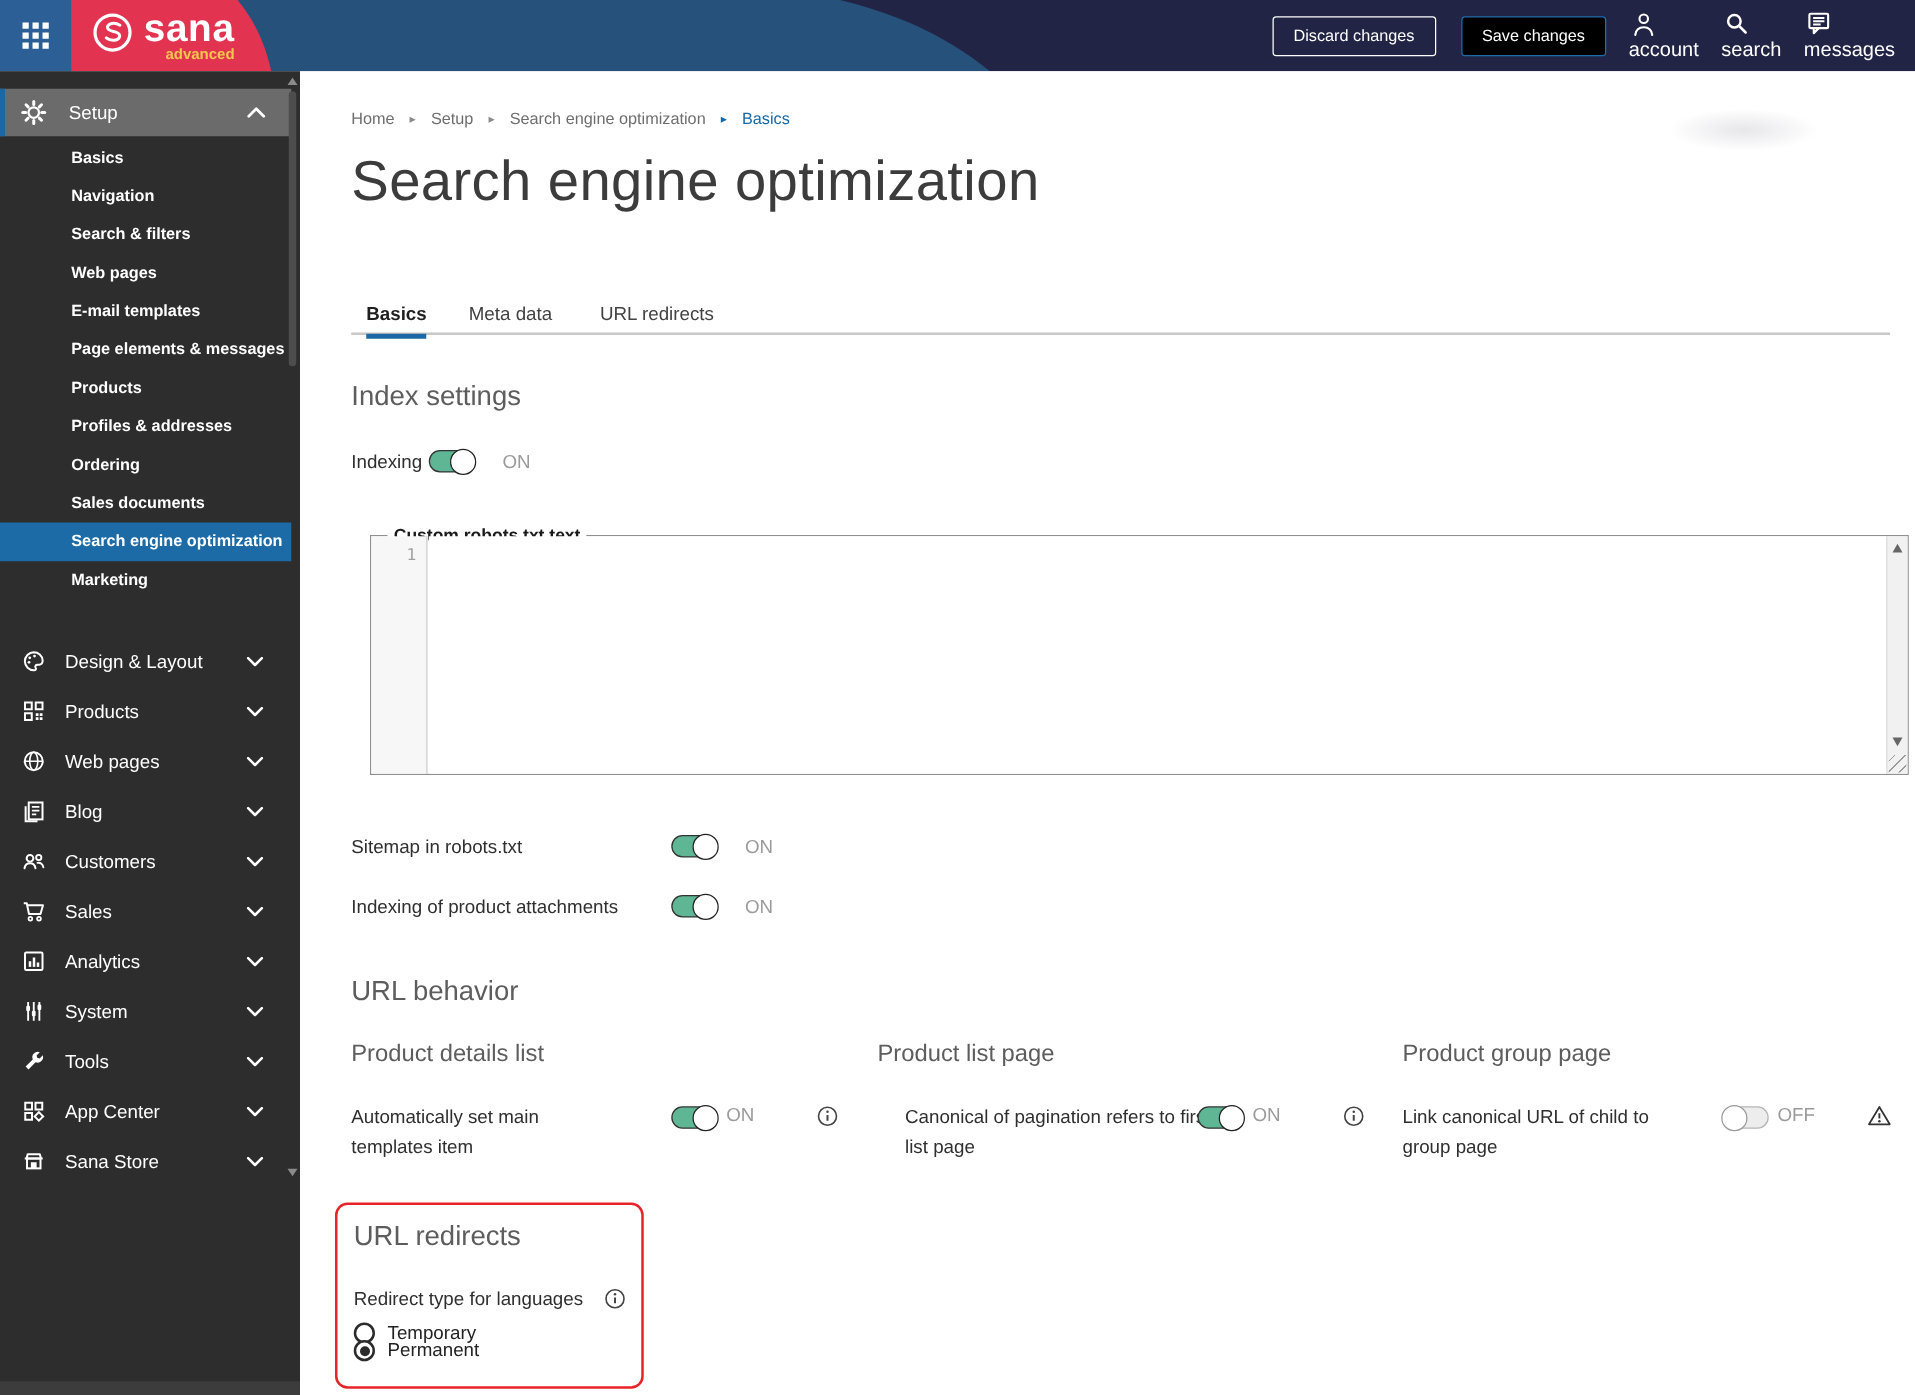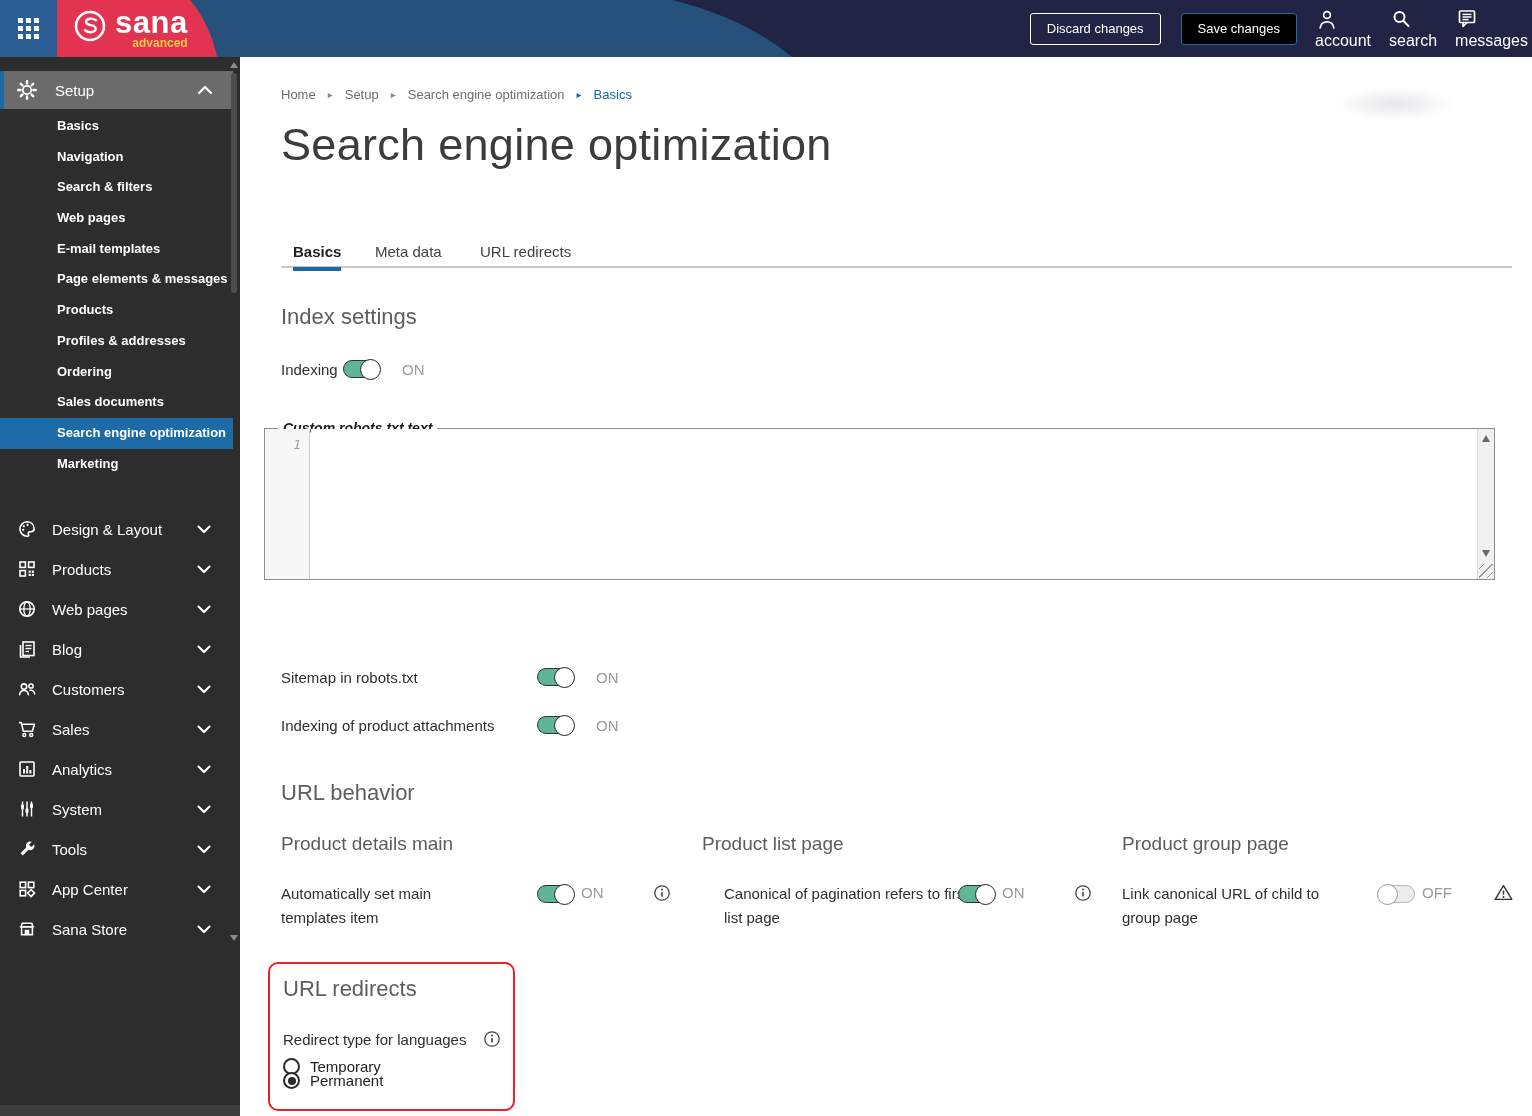--- a/index.html
+++ b/index.html
@@ -13,21 +13,21 @@
   
   .header { position:absolute; left:0; top:0; width:1532px; height:57px; background:#212444; }
   .header-curves { position:absolute; left:0; top:0; }
   .app-tile { position:absolute; left:0; top:0; width:57px; height:57px; background:#2b5f95;
               display:flex; align-items:center; justify-content:center; cursor:pointer; }
   .grid-icon { display:grid; grid-template-columns:repeat(3,5px); grid-template-rows:repeat(3,5px); gap:3px; }
   .grid-icon i { background:#fff; }
   .brand { position:absolute; left:72px; top:8px; display:flex; align-items:flex-start; gap:7px; }
   .brand-name { color:#fff; font-size:31px; font-weight:bold; letter-spacing:.5px; line-height:30px; }
   .brand-sub { color:#f2c84c; font-size:12px; font-weight:bold; text-align:right; display:block; margin-top:-2px; }
-  .header-right { position:absolute; right:4px; top:0; height:57px; display:flex; align-items:center; gap:18px; }
+  .header-right { position:absolute; right:16px; top:0; height:57px; display:flex; align-items:center; gap:18px; }
   .hbtn { height:32px; padding:0 16px; border-radius:3px; font-size:13px; font-family:"Liberation Sans",sans-serif;
           cursor:pointer; }
   .hbtn.discard { background:transparent; border:1px solid #fff; color:#fff; }
   .hbtn.save { background:#000000; border:1px solid #1d6da8; color:#fff; margin-left:2px; }
   .hicon { display:flex; flex-direction:column; align-items:flex-start; gap:2px; color:#fff; font-size:16px; cursor:pointer; min-width:46px; }
 
   
   .sidebar { position:absolute; left:0; top:57px; width:240px; height:1059px; background:#2e2d2d; }
   .setup-header { position:absolute; left:0; top:14px; width:233px; height:38px; background:#6c6b6b;
                   border-left:4px solid #1a69a4; display:flex; align-items:center; cursor:pointer; }
@@ -80,21 +80,21 @@
   
   .tg { width:37px; height:18px; border-radius:10px; position:relative; flex:none; cursor:pointer; }
   .tg.on { background:#5eb695; border:1px solid #333; }
   .tg.off { background:#ededed; border:1px solid #b5b5b5; }
   .knob { position:absolute; top:-2.5px; width:21px; height:21px; border-radius:50%; background:#fff;
           border:1.5px solid #222; }
   .tg.on .knob { right:-2px; }
   .tg.off .knob { left:-2px; border-color:#9a9a9a; }
 
   
-  .fieldset { position:absolute; left:24px; top:371px; width:1231px; height:152px; border:1px solid #8f8f8f;font-style:italic; }
+  .fieldset { position:absolute; left:56px; top:371px; width:1231px; height:192px; border:1px solid #8f8f8f; }
   .legend { position:absolute; left:13px; top:-9px; background:#fff; padding:0 5px; font-size:14px;
             font-weight:bold; color:#1a1a1a; }
   .gutter { position:absolute; left:0; top:0; bottom:0; width:45px; background:#f7f7f7; border-right:1px solid #cfcfcf; }
   .linenum { margin-top:8px; padding-right:8px; text-align:right; font-family:"DejaVu Sans Mono", monospace;
              font-size:13px; color:#a0a0a0; }
   .editor { position:absolute; left:46px; top:0; right:17px; bottom:0; background:#fff; cursor:text;
             font-family:"DejaVu Sans Mono", monospace; font-size:13px; padding:8px; }
   .tscroll { position:absolute; right:0; top:0; bottom:0; width:17px; background:#f2f1f1; border-left:1px solid #dcdcdc; }
   .t-up, .t-down { position:absolute; left:4px; width:0; height:0; border-left:4.5px solid transparent;
                    border-right:4.5px solid transparent; }
@@ -455,21 +455,21 @@
     <span class="lbl">Indexing of product attachments</span>
     <span class="tg on">
         <span class="knob"></span>
       </span>
     <span class="state-txt">ON</span>
   </div>
 
   <div class="section-heading sh-url">URL behavior</div>
 
   <div class="col c0">
-    <div class="col-h">Product details main</div>
+    <div class="col-h">Product details list</div>
     <div class="col-row">
       <span class="lbl">Automatically set main templates item</span>
       <span class="tg on">
           <span class="knob"></span>
         </span>
       <span class="state-txt">ON</span>
       <span class="trail">
         <svg width="18" height="18" viewBox="0 0 18 18">
             <circle cx="9" cy="9" r="7.2" fill="none" stroke="#444" stroke-width="1.3"></circle>
             <line x1="9" y1="8" x2="9" y2="12.6" stroke="#444" stroke-width="1.6"></line>

